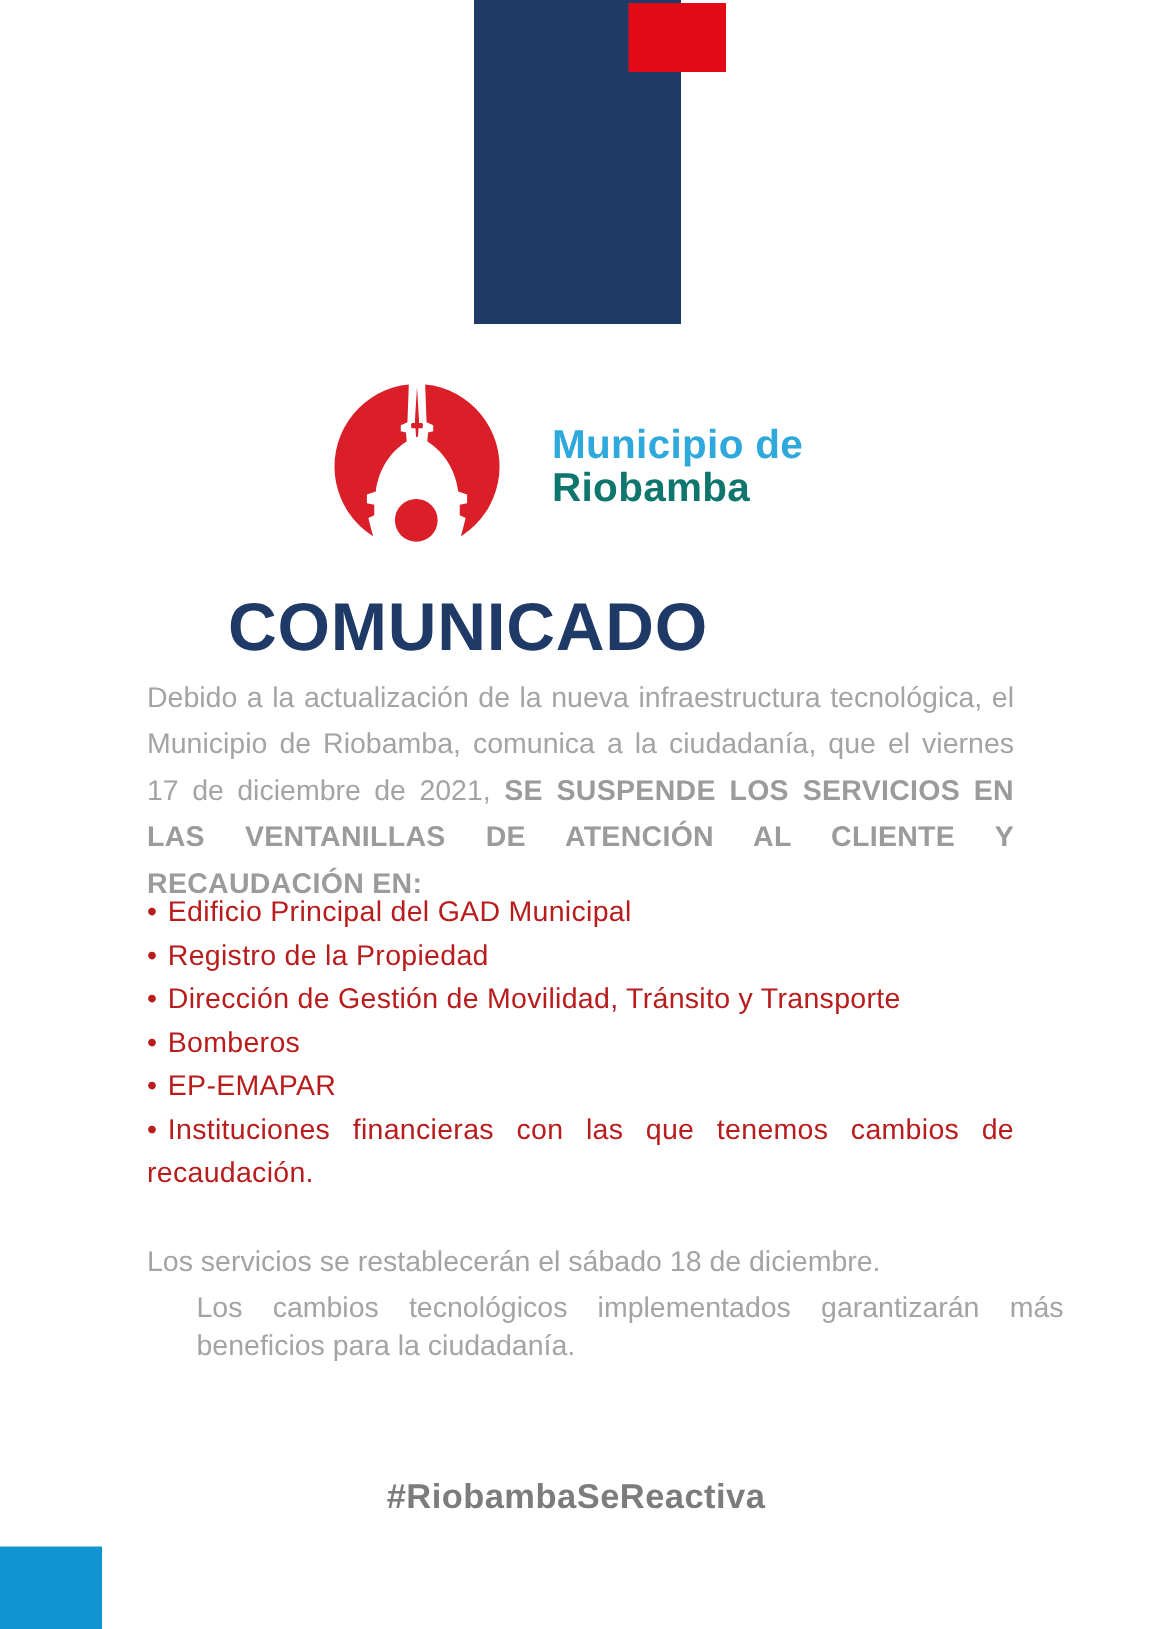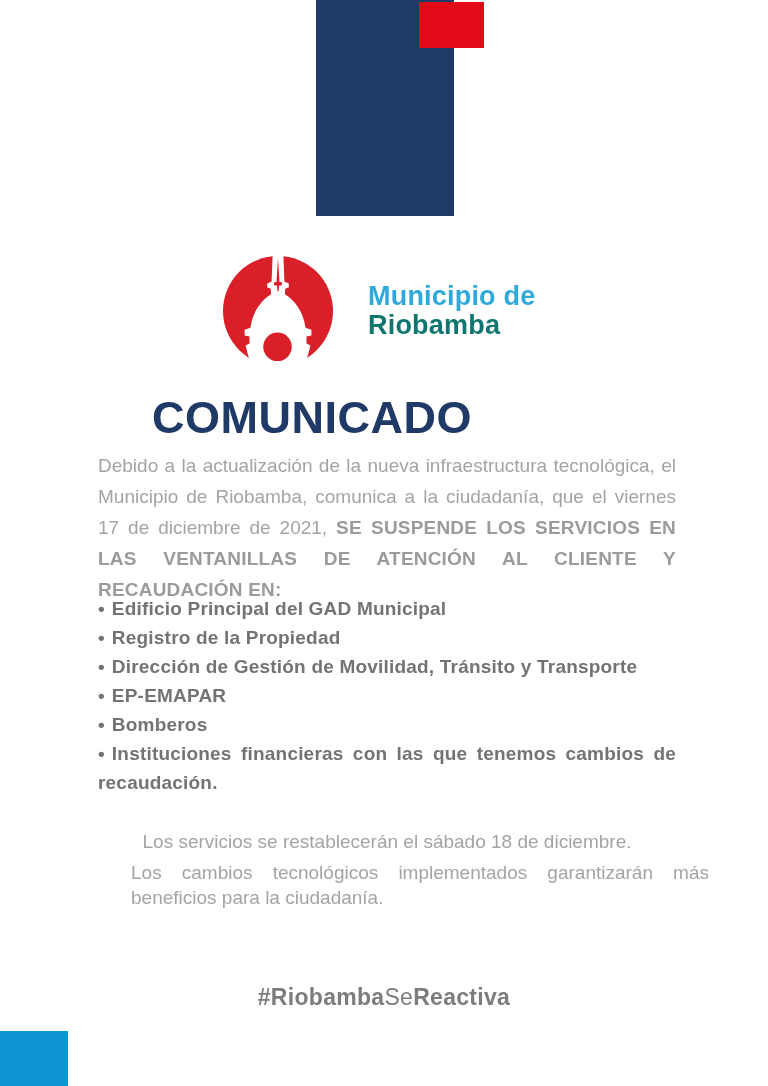--- a/index.html
+++ b/index.html
@@ -65,43 +65,43 @@
     left: 98px;
     width: 578px;
     color: #A3A4A6;
     font-size: 19px;
   }
   .intro { top: 450px; line-height: 31px; text-align: justify; }
   .intro .bold-seg { font-weight: 700; color: #999B9D; letter-spacing: 0.2px; }
 
   .bullet-list { top: 594px; list-style: none; }
   .bullet-list li {
-    font-weight: 700;
-    color: #737373;
+    font-weight: 400;
+    color: #b91c1c;
     line-height: 29px;
     letter-spacing: 0.2px;
   }
   .bullet-list li.justified { text-align: justify; }
   .bullet-glyph { margin-right: 7px; }
 
-  .restore { top: 826px; line-height: 31px; text-align: center; }
+  .restore { top: 826px; line-height: 31px; }
   .benefits { top: 860px; line-height: 25px; text-align: justify; margin-left: 33px; }
 
   
   .hashtag {
     position: absolute;
     left: 0; top: 984px;
     width: 768px;
     text-align: center;
     font-size: 23px;
     color: #7B7C7E;
     letter-spacing: 0.3px;
   }
   .hashtag .hb { font-weight: 700; }
-  .hashtag .hr { font-weight: 400; }
+  .hashtag .hr { font-weight: 700; }
 
   
   .blue-square {
     position: absolute;
     left: 0; top: 1031px;
     width: 68px; height: 55px;
     background: #1095D2;
   }
 </style>
 </head>
@@ -140,22 +140,22 @@
   <h1 class="title">COMUNICADO</h1>
 
   <p class="body-block intro">
     <span>Debido a la actualización de la nueva infraestructura tecnológica, el Municipio de Riobamba, comunica a la ciudadanía, que el viernes 17 de diciembre de 2021, </span><span class="bold-seg">SE SUSPENDE LOS SERVICIOS EN LAS VENTANILLAS DE ATENCIÓN AL CLIENTE Y RECAUDACIÓN EN:</span>
   </p>
 
   <ul class="body-block bullet-list">
     <li><span class="bullet-glyph">•</span><span>Edificio Principal del GAD Municipal</span></li>
     <li><span class="bullet-glyph">•</span><span>Registro de la Propiedad</span></li>
     <li><span class="bullet-glyph">•</span><span>Dirección de Gestión de Movilidad, Tránsito y Transporte</span></li>
+    <li><span class="bullet-glyph">•</span><span>Bomberos</span></li>
     <li><span class="bullet-glyph">•</span><span>EP-EMAPAR</span></li>
-    <li><span class="bullet-glyph">•</span><span>Bomberos</span></li>
     <li class="justified"><span class="bullet-glyph">•</span><span>Instituciones financieras con las que tenemos cambios de recaudación.</span></li>
   </ul>
 
   <p class="body-block restore">Los servicios se restablecerán el sábado 18 de diciembre.</p>
 
   <p class="body-block benefits">Los cambios tecnológicos implementados garantizarán más beneficios para la ciudadanía.</p>
 
   <div class="hashtag">
     <span class="hb">#Riobamba</span><span class="hr">Se</span><span class="hb">Reactiva</span>
   </div>

